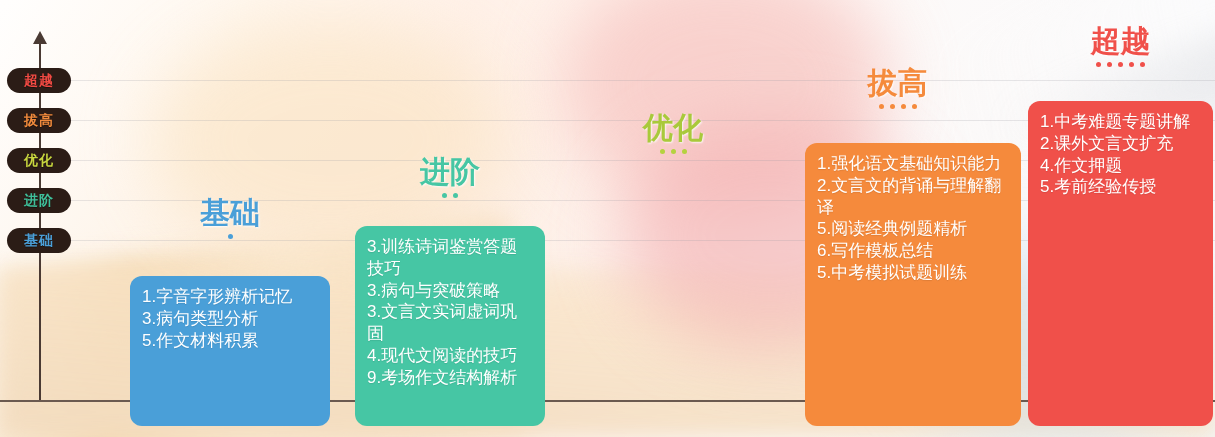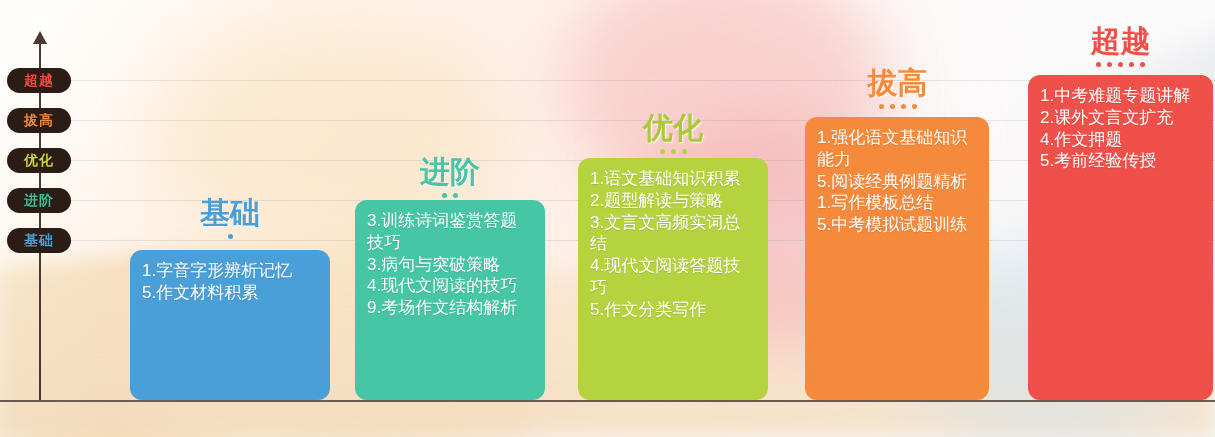--- a/index.html
+++ b/index.html
@@ -59,20 +59,21 @@
   }
   .col-dots{
     position:absolute;width:100%;
     display:flex;justify-content:center;gap:6px;
   }
   .col-dots i{display:block;width:5px;height:5px;border-radius:50%;}
   .card{
     position:absolute;border-radius:12px;
     box-sizing:border-box;padding:10px 12px 0 12px;
     color:#ffffff;
+    margin-top:26px;
   }
   .card ul{margin:0;padding:0;list-style:none;}
   .card li{
     font-size:17px;line-height:1.28;
     color:#ffffff;
     text-shadow:0 1px 1px rgba(0,0,0,.10);
     word-break:break-all;
   }
 </style>
 </head>
@@ -117,72 +118,66 @@
   </div>
 
   <div class="col" style="left:130px;top:0;width:200px;height:437px;">
     <div class="col-title" style="top:198px;color:#4a9fd8;">基础</div>
     <div class="col-dots" style="top:234px;">
       <i style="background:#4a9fd8"></i>
     </div>
     <div class="card" style="left:0;top:250px;width:200px;height:150px;background:#4a9fd8;">
       <ul>
         <li>1.字音字形辨析记忆</li>
+        <li>3.病句类型分析</li>
         <li>5.作文材料积累</li>
       </ul>
     </div>
   </div>
 
   <div class="col" style="left:355px;top:0;width:190px;height:437px;">
     <div class="col-title" style="top:157px;color:#46c6a4;">进阶</div>
     <div class="col-dots" style="top:193px;">
       <i style="background:#46c6a4"></i>
         <i style="background:#46c6a4"></i>
     </div>
     <div class="card" style="left:0;top:200px;width:190px;height:200px;background:#46c6a4;">
       <ul>
         <li>3.训练诗词鉴赏答题技巧</li>
         <li>3.病句与突破策略</li>
+        <li>3.文言文实词虚词巩固</li>
         <li>4.现代文阅读的技巧</li>
         <li>9.考场作文结构解析</li>
       </ul>
     </div>
   </div>
 
   <div class="col" style="left:578px;top:0;width:190px;height:437px;">
     <div class="col-title" style="top:113px;color:#a9c93b;">优化</div>
     <div class="col-dots" style="top:149px;">
       <i style="background:#b5d23f"></i>
         <i style="background:#b5d23f"></i>
         <i style="background:#b5d23f"></i>
-    </div>
-    <div class="card" style="left:0;top:158px;width:190px;height:242px;background:#b5d23f;">
-      <ul>
-        <li>1.语文基础知识积累</li>
-        <li>2.题型解读与策略</li>
-        <li>3.文言文高频实词总结</li>
-        <li>4.现代文阅读答题技巧</li>
-        <li>5.作文分类写作</li>
-      </ul>
     </div>
   </div>
 
   <div class="col" style="left:805px;top:0;width:185px;height:437px;">
     <div class="col-title" style="top:68px;color:#f58a3c;">拔高</div>
     <div class="col-dots" style="top:104px;">
       <i style="background:#f58a3c"></i>
         <i style="background:#f58a3c"></i>
         <i style="background:#f58a3c"></i>
         <i style="background:#f58a3c"></i>
     </div>
-    <div class="card" style="left:0;top:117px;width:184px;height:283px;background:#f58a3c;">
+    <div class="card" style="left:0;top:117px;width:216px;height:283px;background:#f58a3c;">
       <ul>
         <li>1.强化语文基础知识能力</li>
+        <li>2.文言文的背诵与理解翻译</li>
         <li>5.阅读经典例题精析</li>
-        <li>1.写作模板总结</li>
+        <li>6.写作模板总结</li>
         <li>5.中考模拟试题训练</li>
       </ul>
     </div>
   </div>
 
   <div class="col" style="left:1028px;top:0;width:185px;height:437px;">
     <div class="col-title" style="top:26px;color:#f0504a;">超越</div>
     <div class="col-dots" style="top:62px;">
       <i style="background:#f0504a"></i>
         <i style="background:#f0504a"></i>

